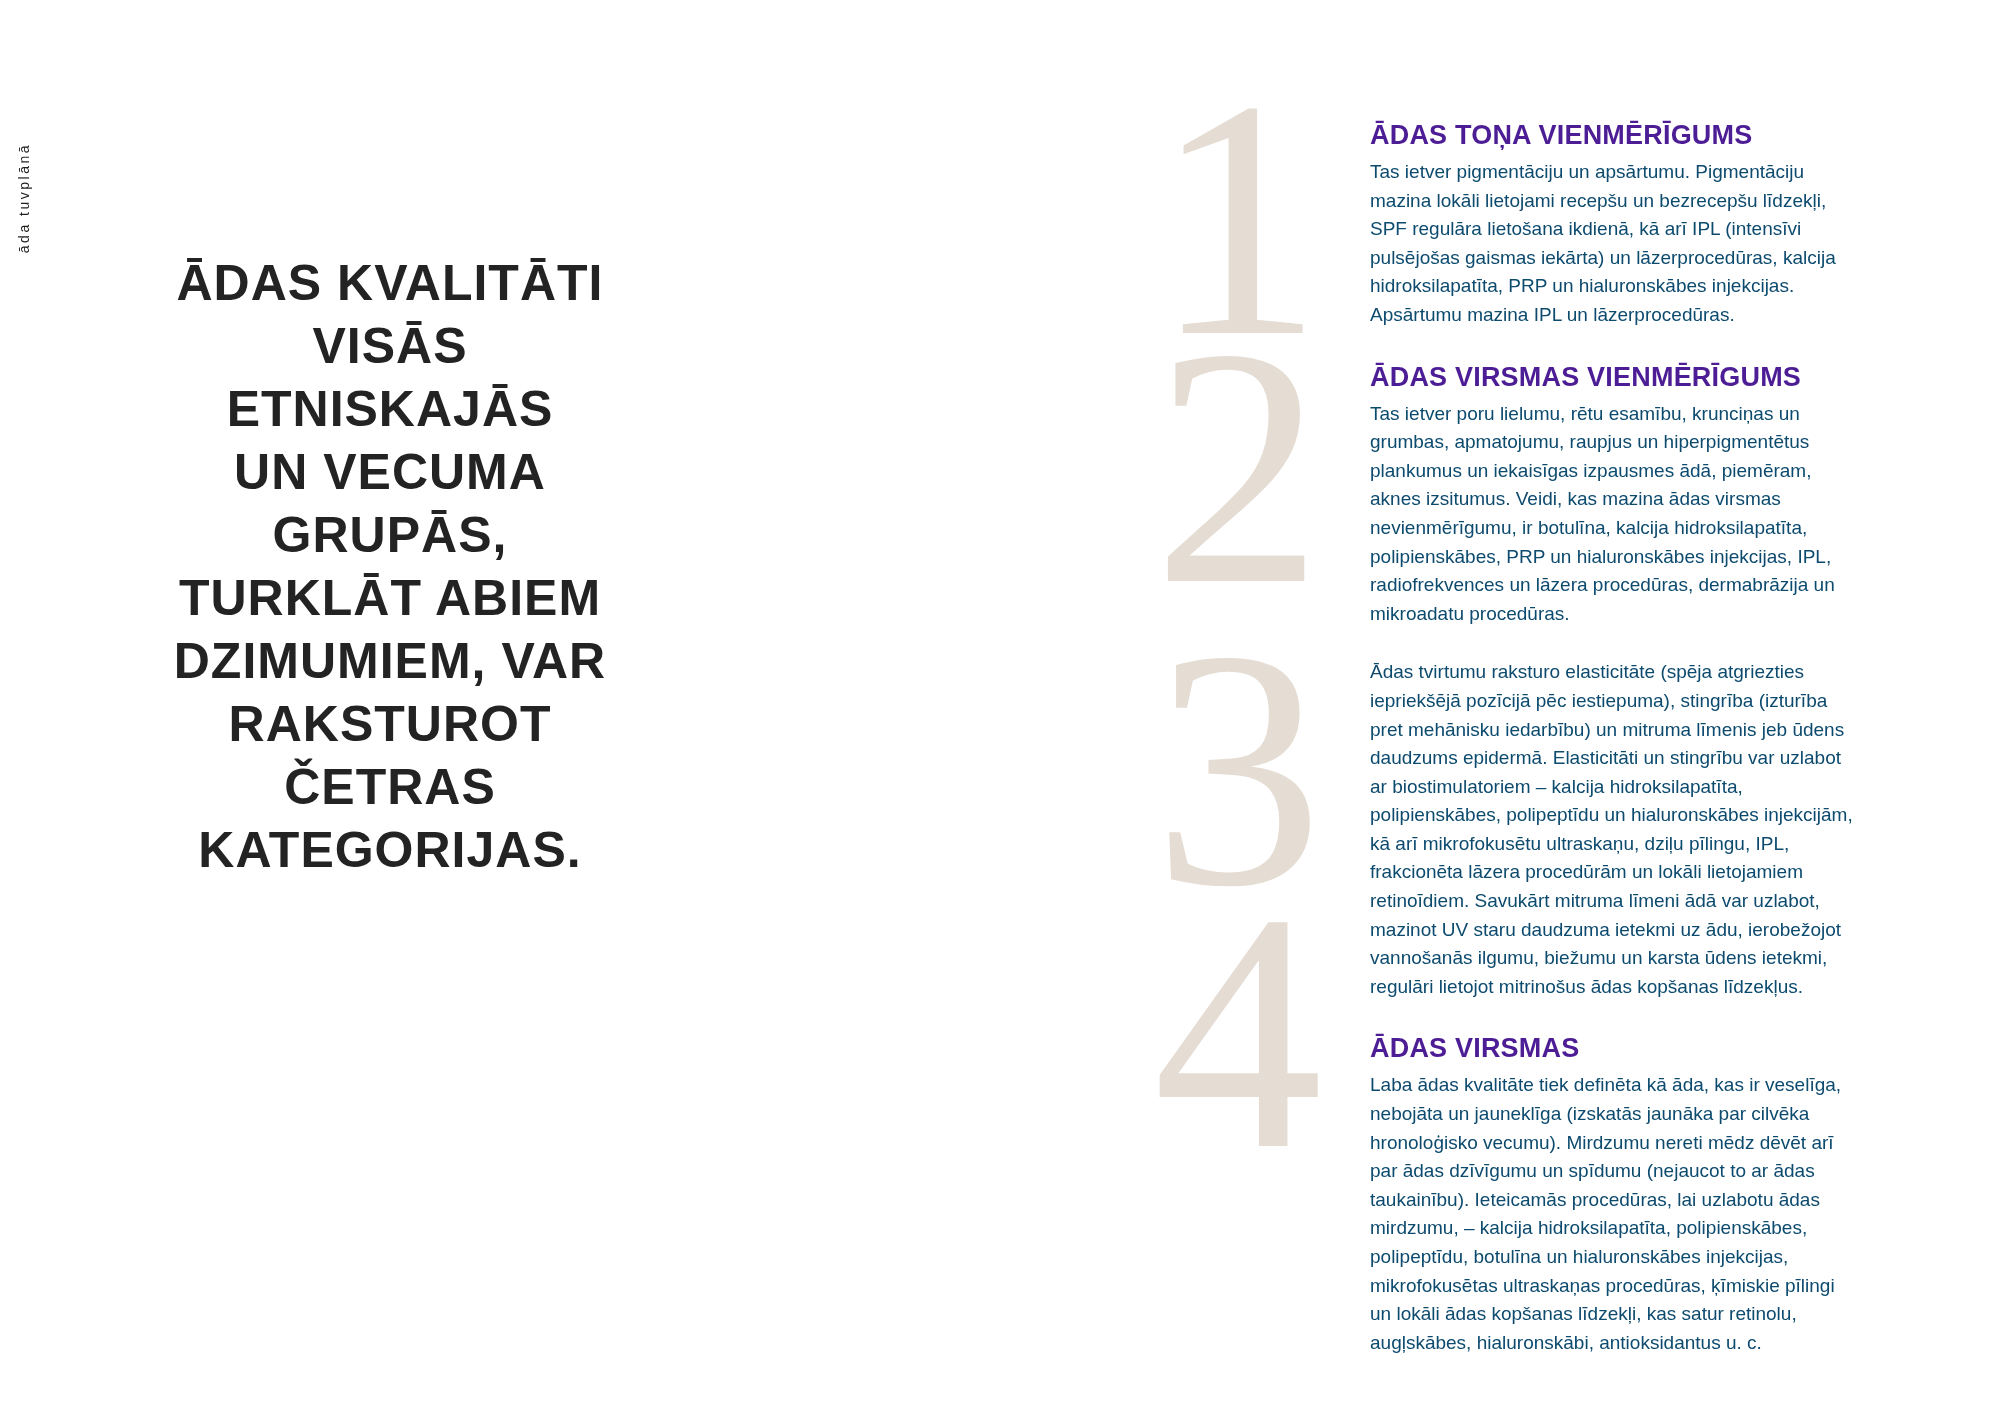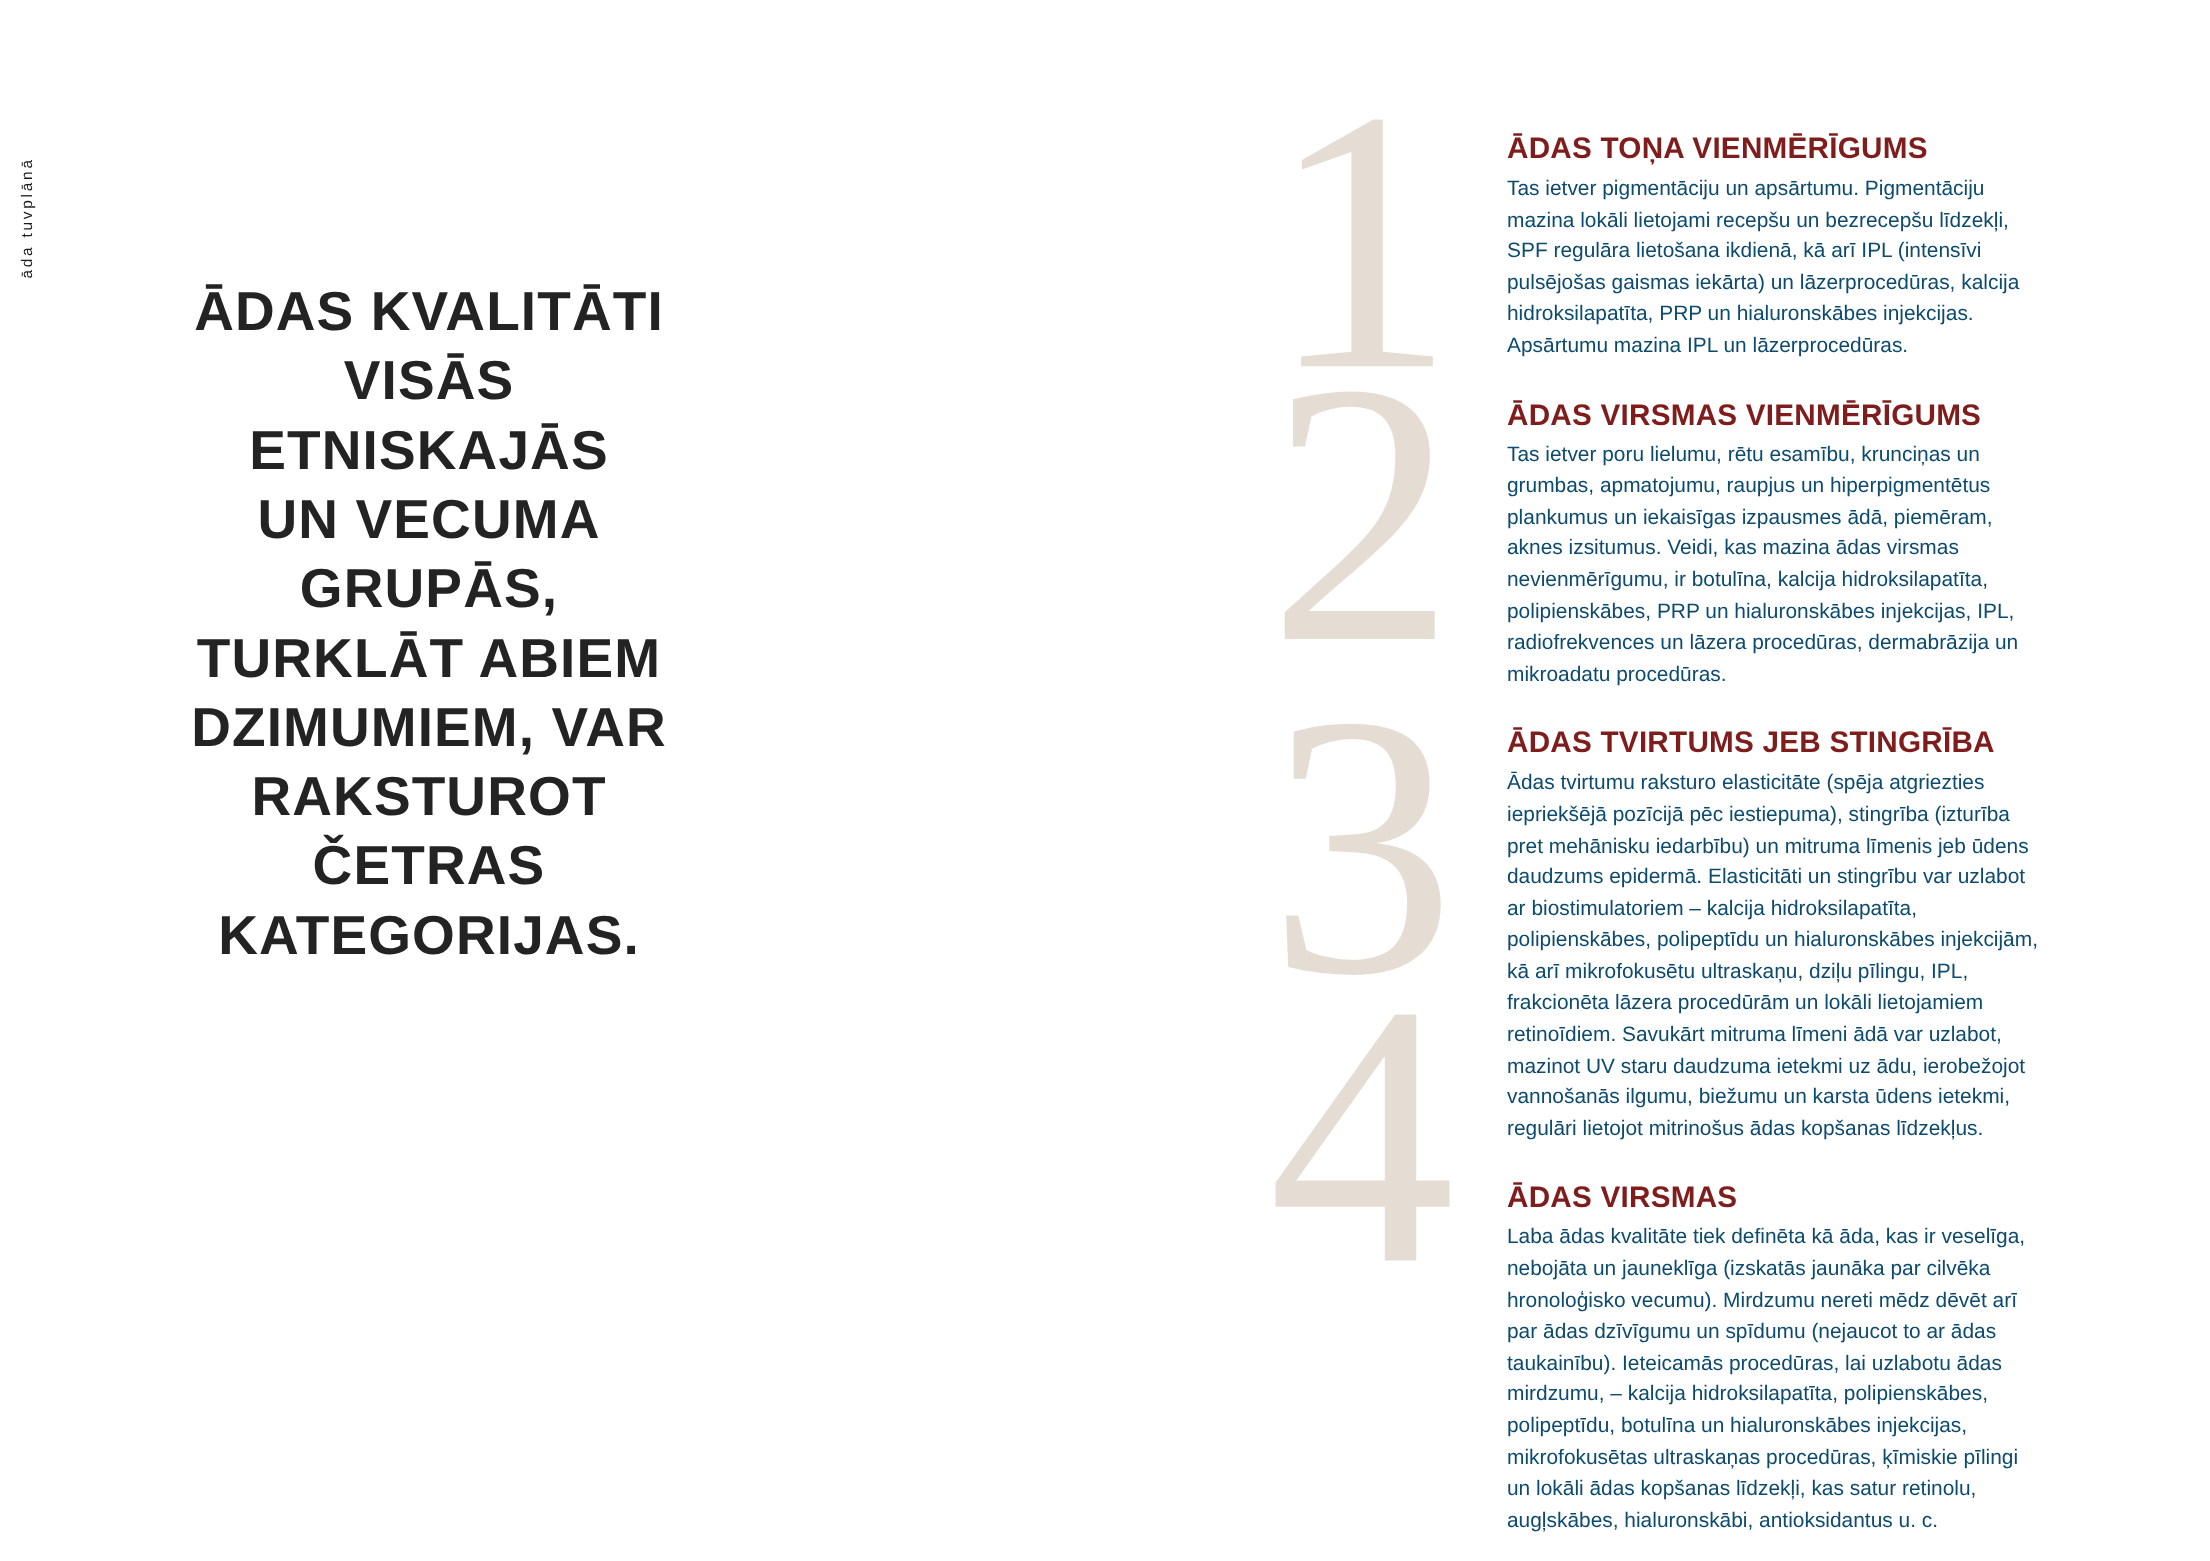--- a/index.html
+++ b/index.html
@@ -67,21 +67,21 @@
     left:1370px;top:118px;
     width:486px;
   }
   .section{margin:0 0 30px 0;}
   .section-heading{
     margin:0 0 6px 0;
     font-size:27px;
     line-height:34px;
     font-weight:700;
     letter-spacing:0.2px;
-    color:#7f1d1d;
+    color:#4c1d95;
   }
   .section-body{
     margin:0;
     font-size:19px;
     line-height:28.6px;
     color:#0c4a6e;
   }
 </style>
 </head>
 <body>
@@ -112,21 +112,20 @@
       <h2 class="section-heading">ĀDAS TOŅA VIENMĒRĪGUMS</h2>
       <p class="section-body">Tas ietver pigmentāciju un apsārtumu. Pigmentāciju mazina lokāli lietojami recepšu un bezrecepšu līdzekļi, SPF regulāra lietošana ikdienā, kā arī IPL (intensīvi pulsējošas gaismas iekārta) un lāzerprocedūras, kalcija hidroksilapatīta, PRP un hialuronskābes injekcijas. Apsārtumu mazina IPL un lāzerprocedūras.</p>
     </div>
 
     <div class="section">
       <h2 class="section-heading">ĀDAS VIRSMAS VIENMĒRĪGUMS</h2>
       <p class="section-body">Tas ietver poru lielumu, rētu esamību, krunciņas un grumbas, apmatojumu, raupjus un hiperpigmentētus plankumus un iekaisīgas izpausmes ādā, piemēram, aknes izsitumus. Veidi, kas mazina ādas virsmas nevienmērīgumu, ir botulīna, kalcija hidroksilapatīta, polipienskābes, PRP un hialuronskābes injekcijas, IPL, radiofrekvences un lāzera procedūras, dermabrāzija un mikroadatu procedūras.</p>
     </div>
 
     <div class="section">
-      <h2 class="section-heading">ĀDAS TVIRTUMS JEB STINGRĪBA</h2>
       <p class="section-body">Ādas tvirtumu raksturo elasticitāte (spēja atgriezties iepriekšējā pozīcijā pēc iestiepuma), stingrība (izturība pret mehānisku iedarbību) un mitruma līmenis jeb ūdens daudzums epidermā. Elasticitāti un stingrību var uzlabot ar biostimulatoriem – kalcija hidroksilapatīta, polipienskābes, polipeptīdu un hialuronskābes injekcijām, kā arī mikrofokusētu ultraskaņu, dziļu pīlingu, IPL, frakcionēta lāzera procedūrām un lokāli lietojamiem retinoīdiem. Savukārt mitruma līmeni ādā var uzlabot, mazinot UV staru daudzuma ietekmi uz ādu, ierobežojot vannošanās ilgumu, biežumu un karsta ūdens ietekmi, regulāri lietojot mitrinošus ādas kopšanas līdzekļus.</p>
     </div>
 
     <div class="section">
       <h2 class="section-heading">ĀDAS VIRSMAS</h2>
       <p class="section-body">Laba ādas kvalitāte tiek definēta kā āda, kas ir veselīga, nebojāta un jauneklīga (izskatās jaunāka par cilvēka hronoloģisko vecumu). Mirdzumu nereti mēdz dēvēt arī par ādas dzīvīgumu un spīdumu (nejaucot to ar ādas taukainību). Ieteicamās procedūras, lai uzlabotu ādas mirdzumu, – kalcija hidroksilapatīta, polipienskābes, polipeptīdu, botulīna un hialuronskābes injekcijas, mikrofokusētas ultraskaņas procedūras, ķīmiskie pīlingi un lokāli ādas kopšanas līdzekļi, kas satur retinolu, augļskābes, hialuronskābi, antioksidantus u. c.</p>
     </div>
 
   </div>
 

